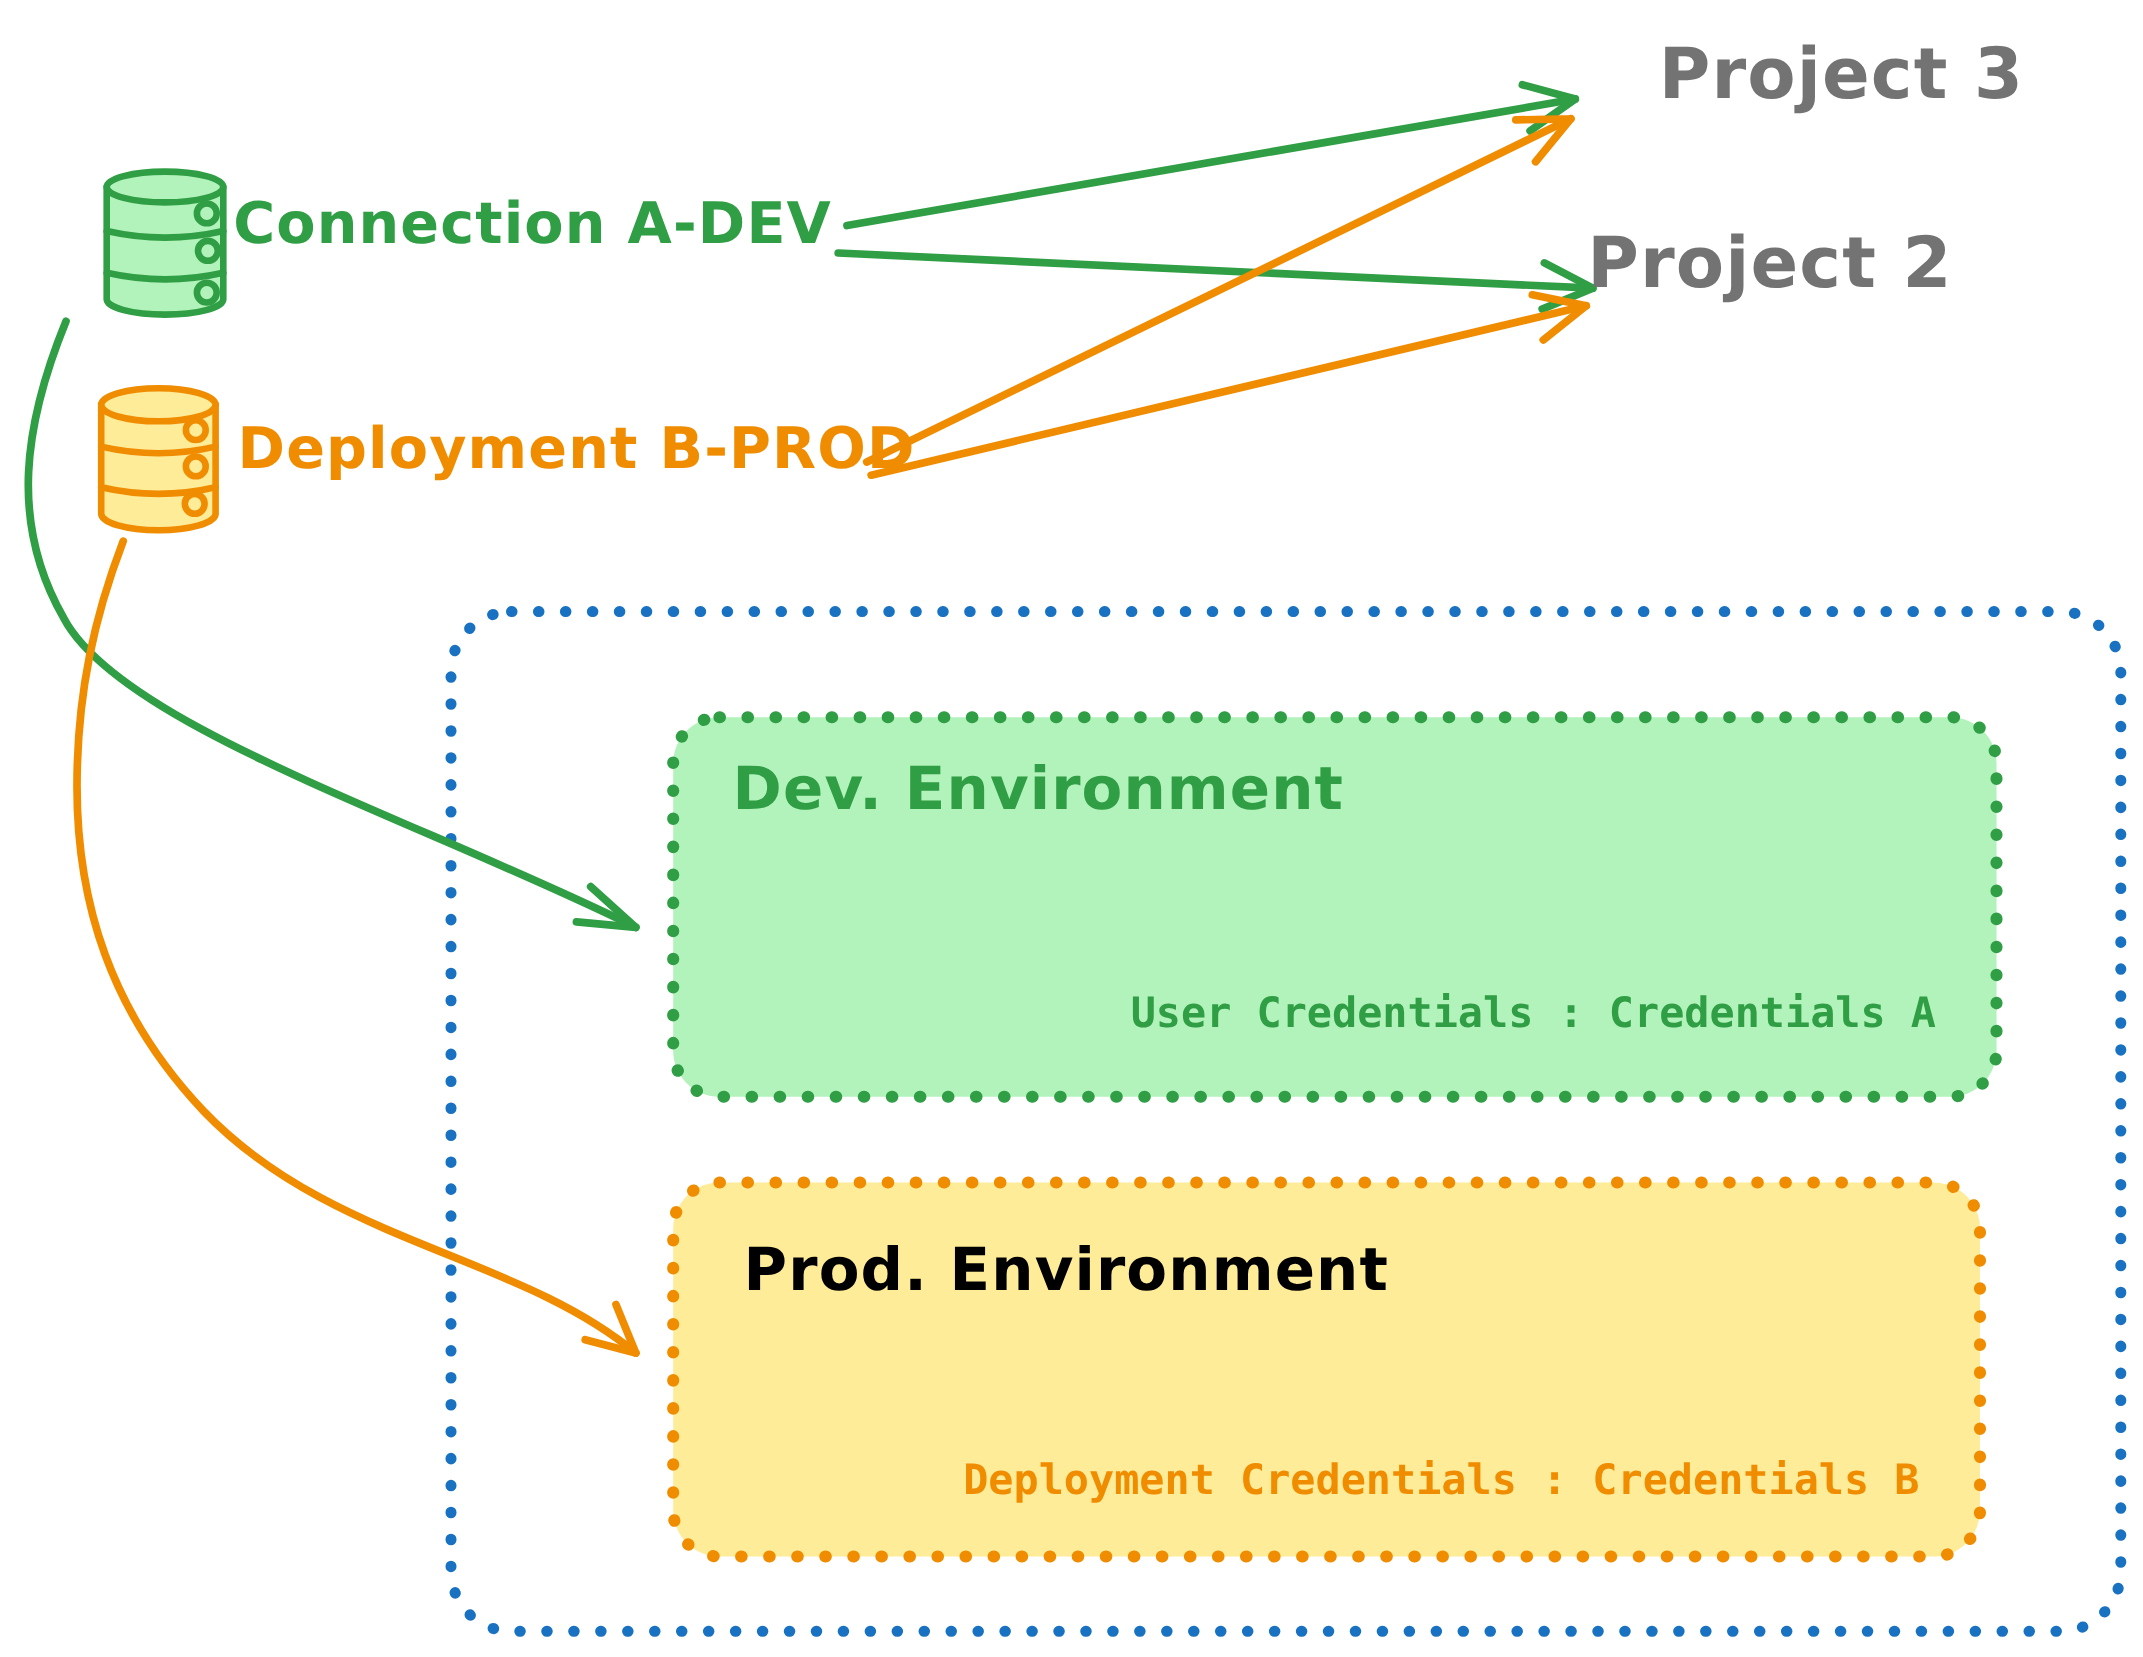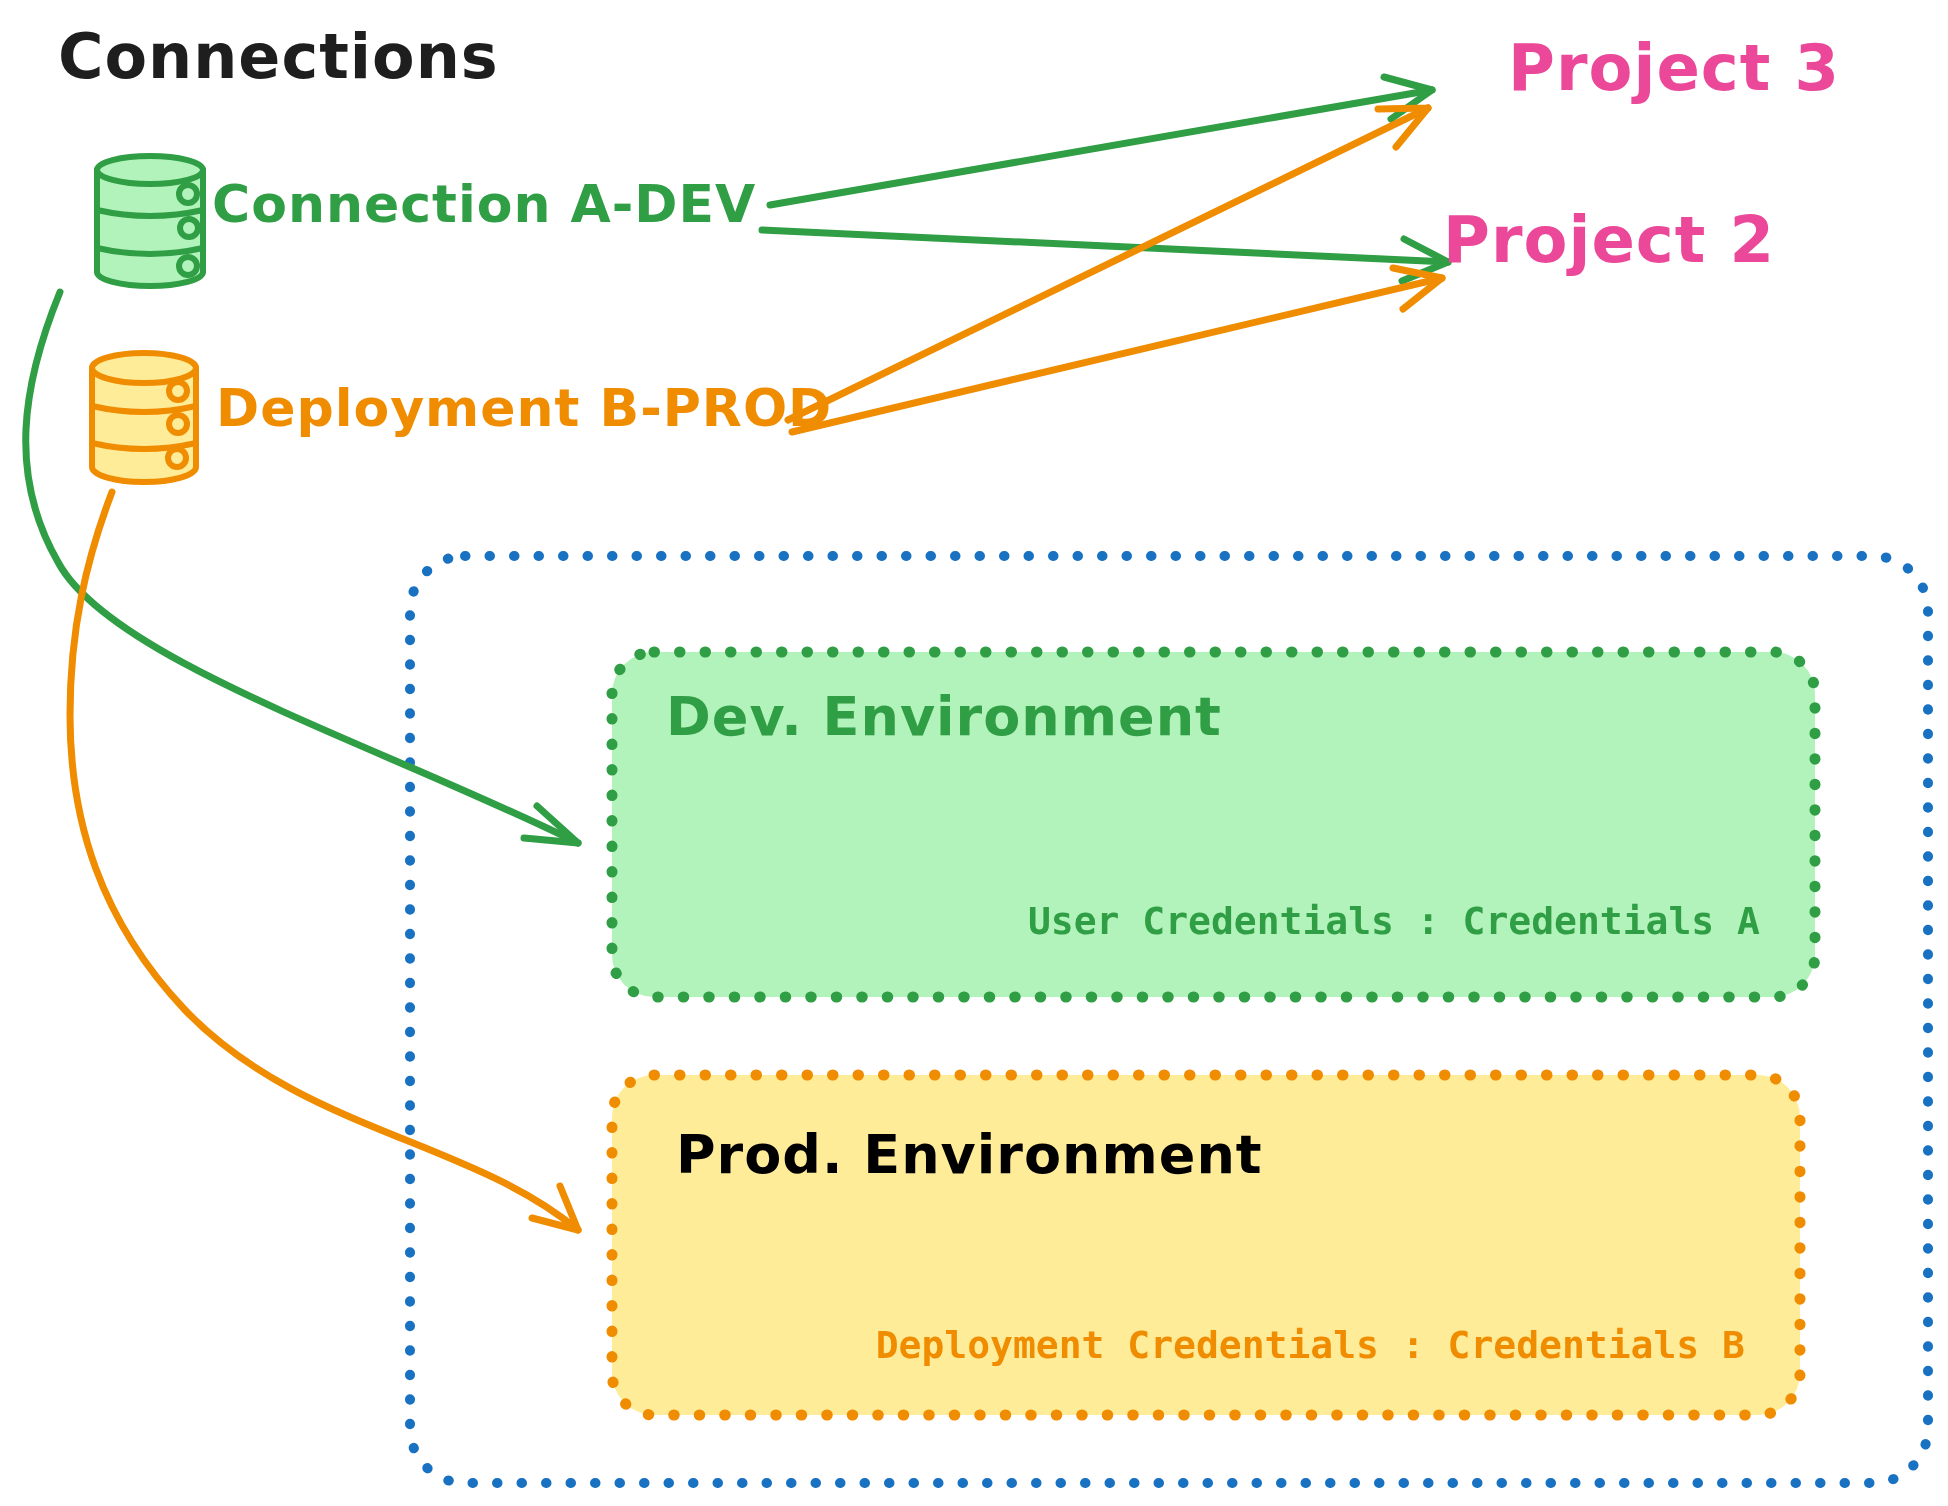--- a/index.html
+++ b/index.html
@@ -35,21 +35,21 @@
   }
   .conn-label {
     font-size: 52px;
     font-weight: bold;
   }
   .conn-a { left: 212px; top: 178px; color: #2f9e44; }
   .conn-b { left: 216px; top: 382px; color: #f08c00; }
   .project-label {
     font-size: 64px;
     font-weight: bold;
-    color: #ec4899;
+    color: #737373;
   }
   .project-3 { left: 1508px; top: 36px; }
   .project-2 { left: 1443px; top: 208px; }
   .project-1 { left: 1516px; top: 424px; }
   .env-title {
     font-size: 54px;
     font-weight: bold;
   }
   .dev-title  { left: 666px; top: 690px;  color: #2f9e44; }
   .prod-title { left: 676px; top: 1128px; color: #000000; }
@@ -117,21 +117,20 @@
       <path d="M60,292 C22,385 8,475 58,562 C110,660 380,745 578,843"></path>
       <path d="M578,843 L537,806 M578,843 L524,838"></path>
     </g>
 
     <g stroke="#f08c00" stroke-width="7" fill="none" stroke-linecap="round">
       <path d="M112,492 C86,560 70,630 70,715 C70,820 100,920 185,1010 C300,1130 470,1140 578,1230"></path>
       <path d="M578,1230 L560,1186 M578,1230 L532,1218"></path>
     </g>
   </svg>
 
-  <div class="txt title">Connections</div>
 
   <div class="txt conn-label conn-a">Connection A-DEV</div>
 
   <div class="txt conn-label conn-b">Deployment B-PROD</div>
 
   <div class="txt project-label project-3">Project 3</div>
 
   <div class="txt project-label project-2">Project 2</div>
 
 

